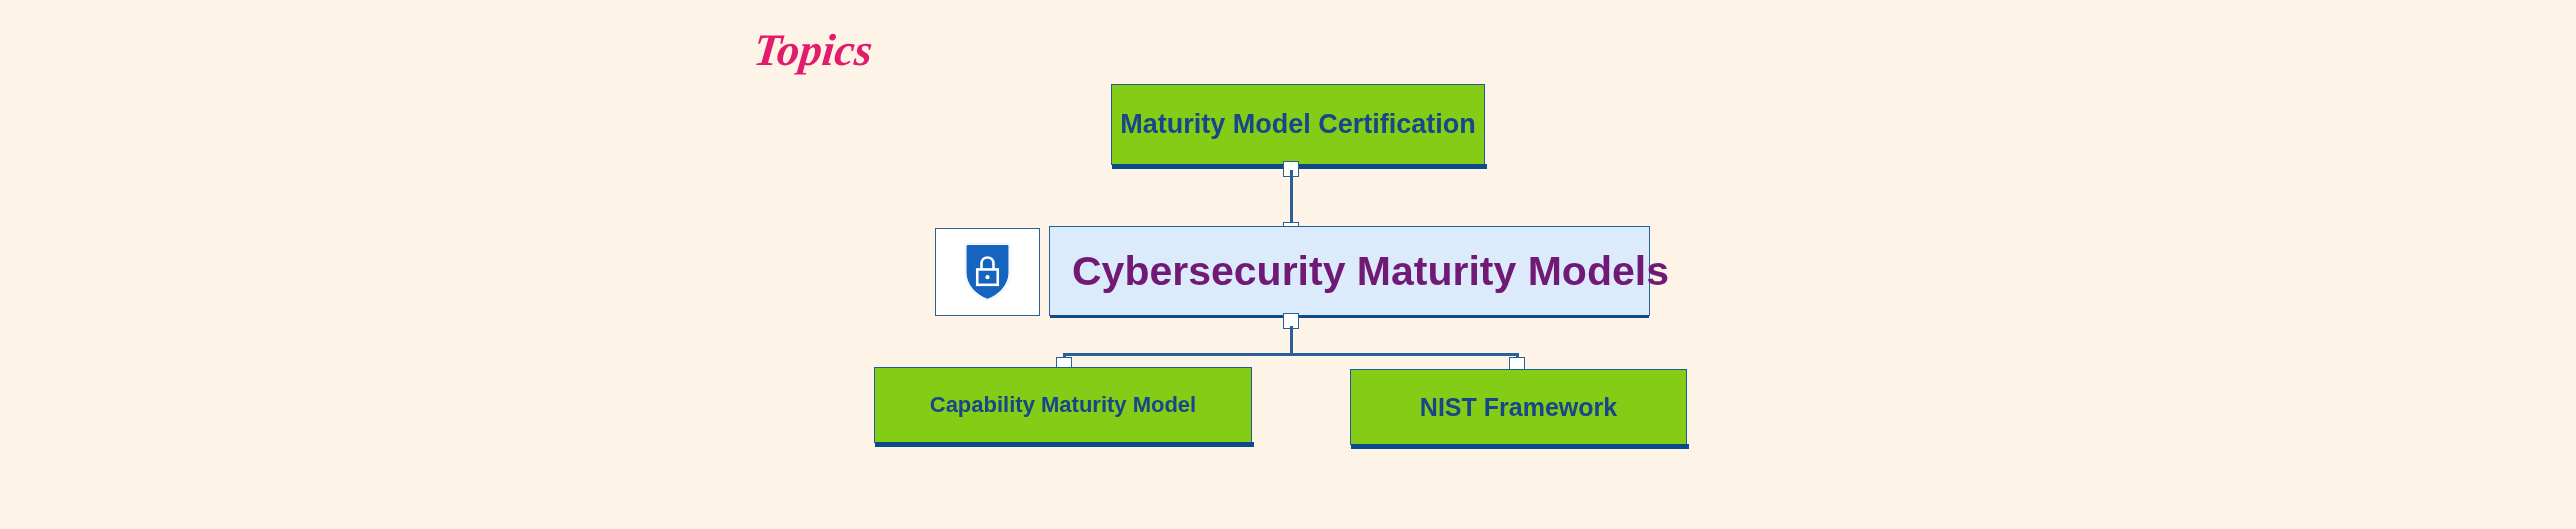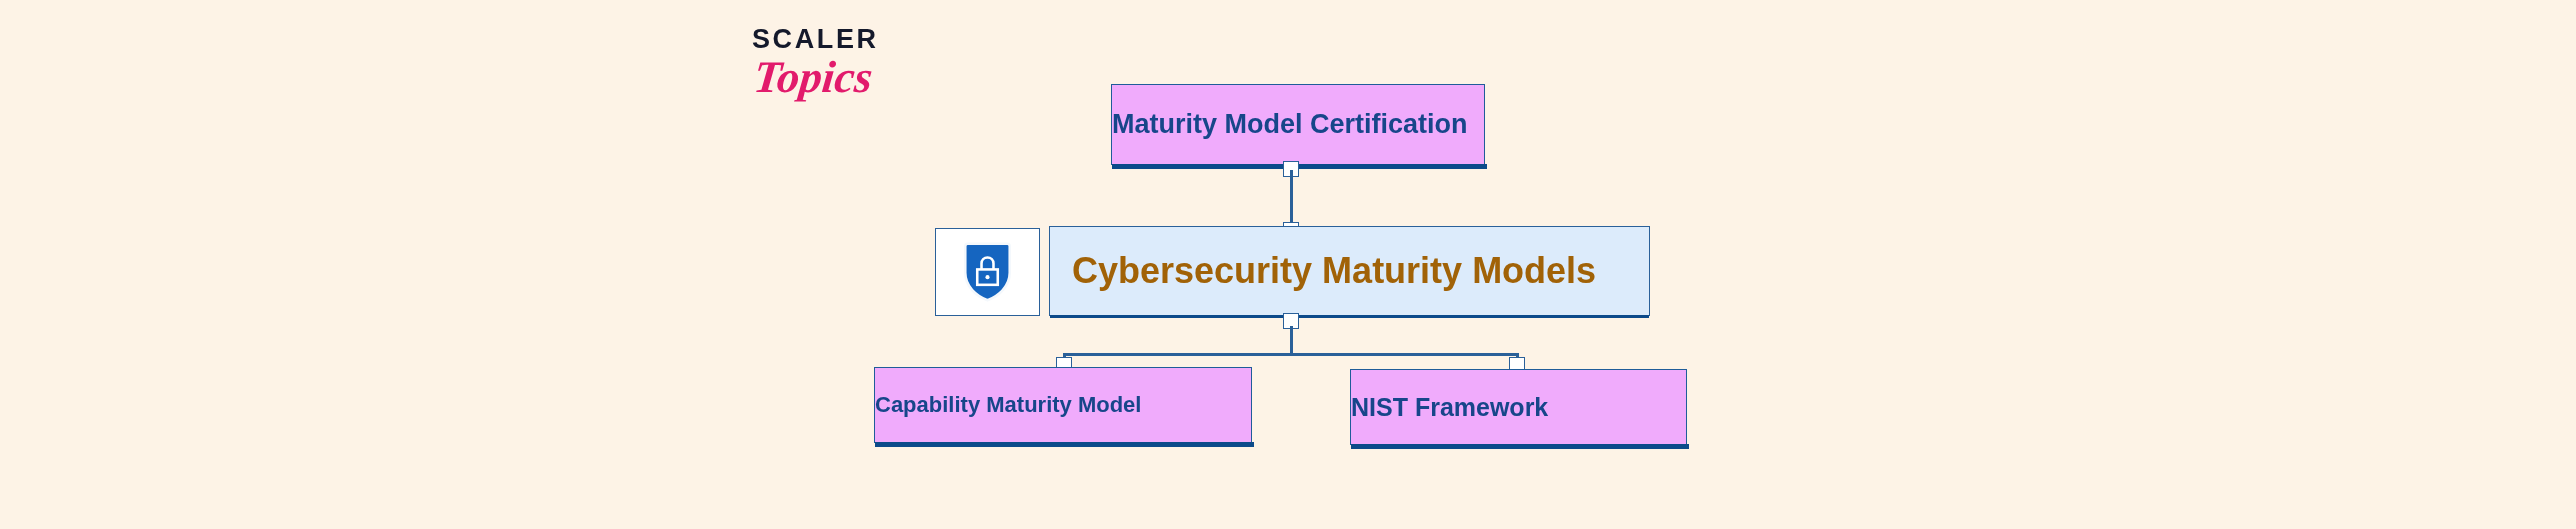--- a/index.html
+++ b/index.html
@@ -51,24 +51,24 @@
     margin-left: 1.7px;
     transform: skewX(-6deg);
     white-space: nowrap;
   }
 
   
   .node {
     position: absolute;
     box-sizing: border-box;
     border: 1.7px solid #1F5C99;
-    background: #f0abfc;
+    background: #84cc16;
     display: flex;
     align-items: center;
-    justify-content: flex-start;
+    justify-content: center;
   }
   .node .node-label {
     color: #17468A;
     font-weight: bold;
     white-space: nowrap;
     text-align: center;
   }
   
   .node::after {
     content: "";
@@ -101,22 +101,22 @@
     padding-left: 22px;
   }
   #node-center::after {
     left: 0;
     right: 0;
     bottom: -3.4px;
     height: 3.4px;
     background: #0C4A8A;
   }
   #node-center .node-label {
-    font-size: 36px;
-    color: #a16207;
+    font-size: 41px;
+    color: #701a75;
   }
 
   
   #icon-box {
     position: absolute;
     left: 935px;
     top: 228px;
     width: 105px;
     height: 88px;
     box-sizing: border-box;
@@ -177,21 +177,20 @@
 
   
   .shield-svg { display: block; }
 </style>
 </head>
 <body>
 
 <div class="canvas">
 
   <div class="logo">
-    <div class="logo-scaler">SCALER</div>
     <div class="logo-topics">Topics</div>
   </div>
 
   <div class="node" id="node-top">
     <span class="node-label">Maturity Model Certification</span>
   </div>
 
   <div class="conn-node" id="cn-top-a"></div>
   <div class="conn-line conn-v" id="line-top"></div>
   <div class="conn-node" id="cn-top-b"></div>

